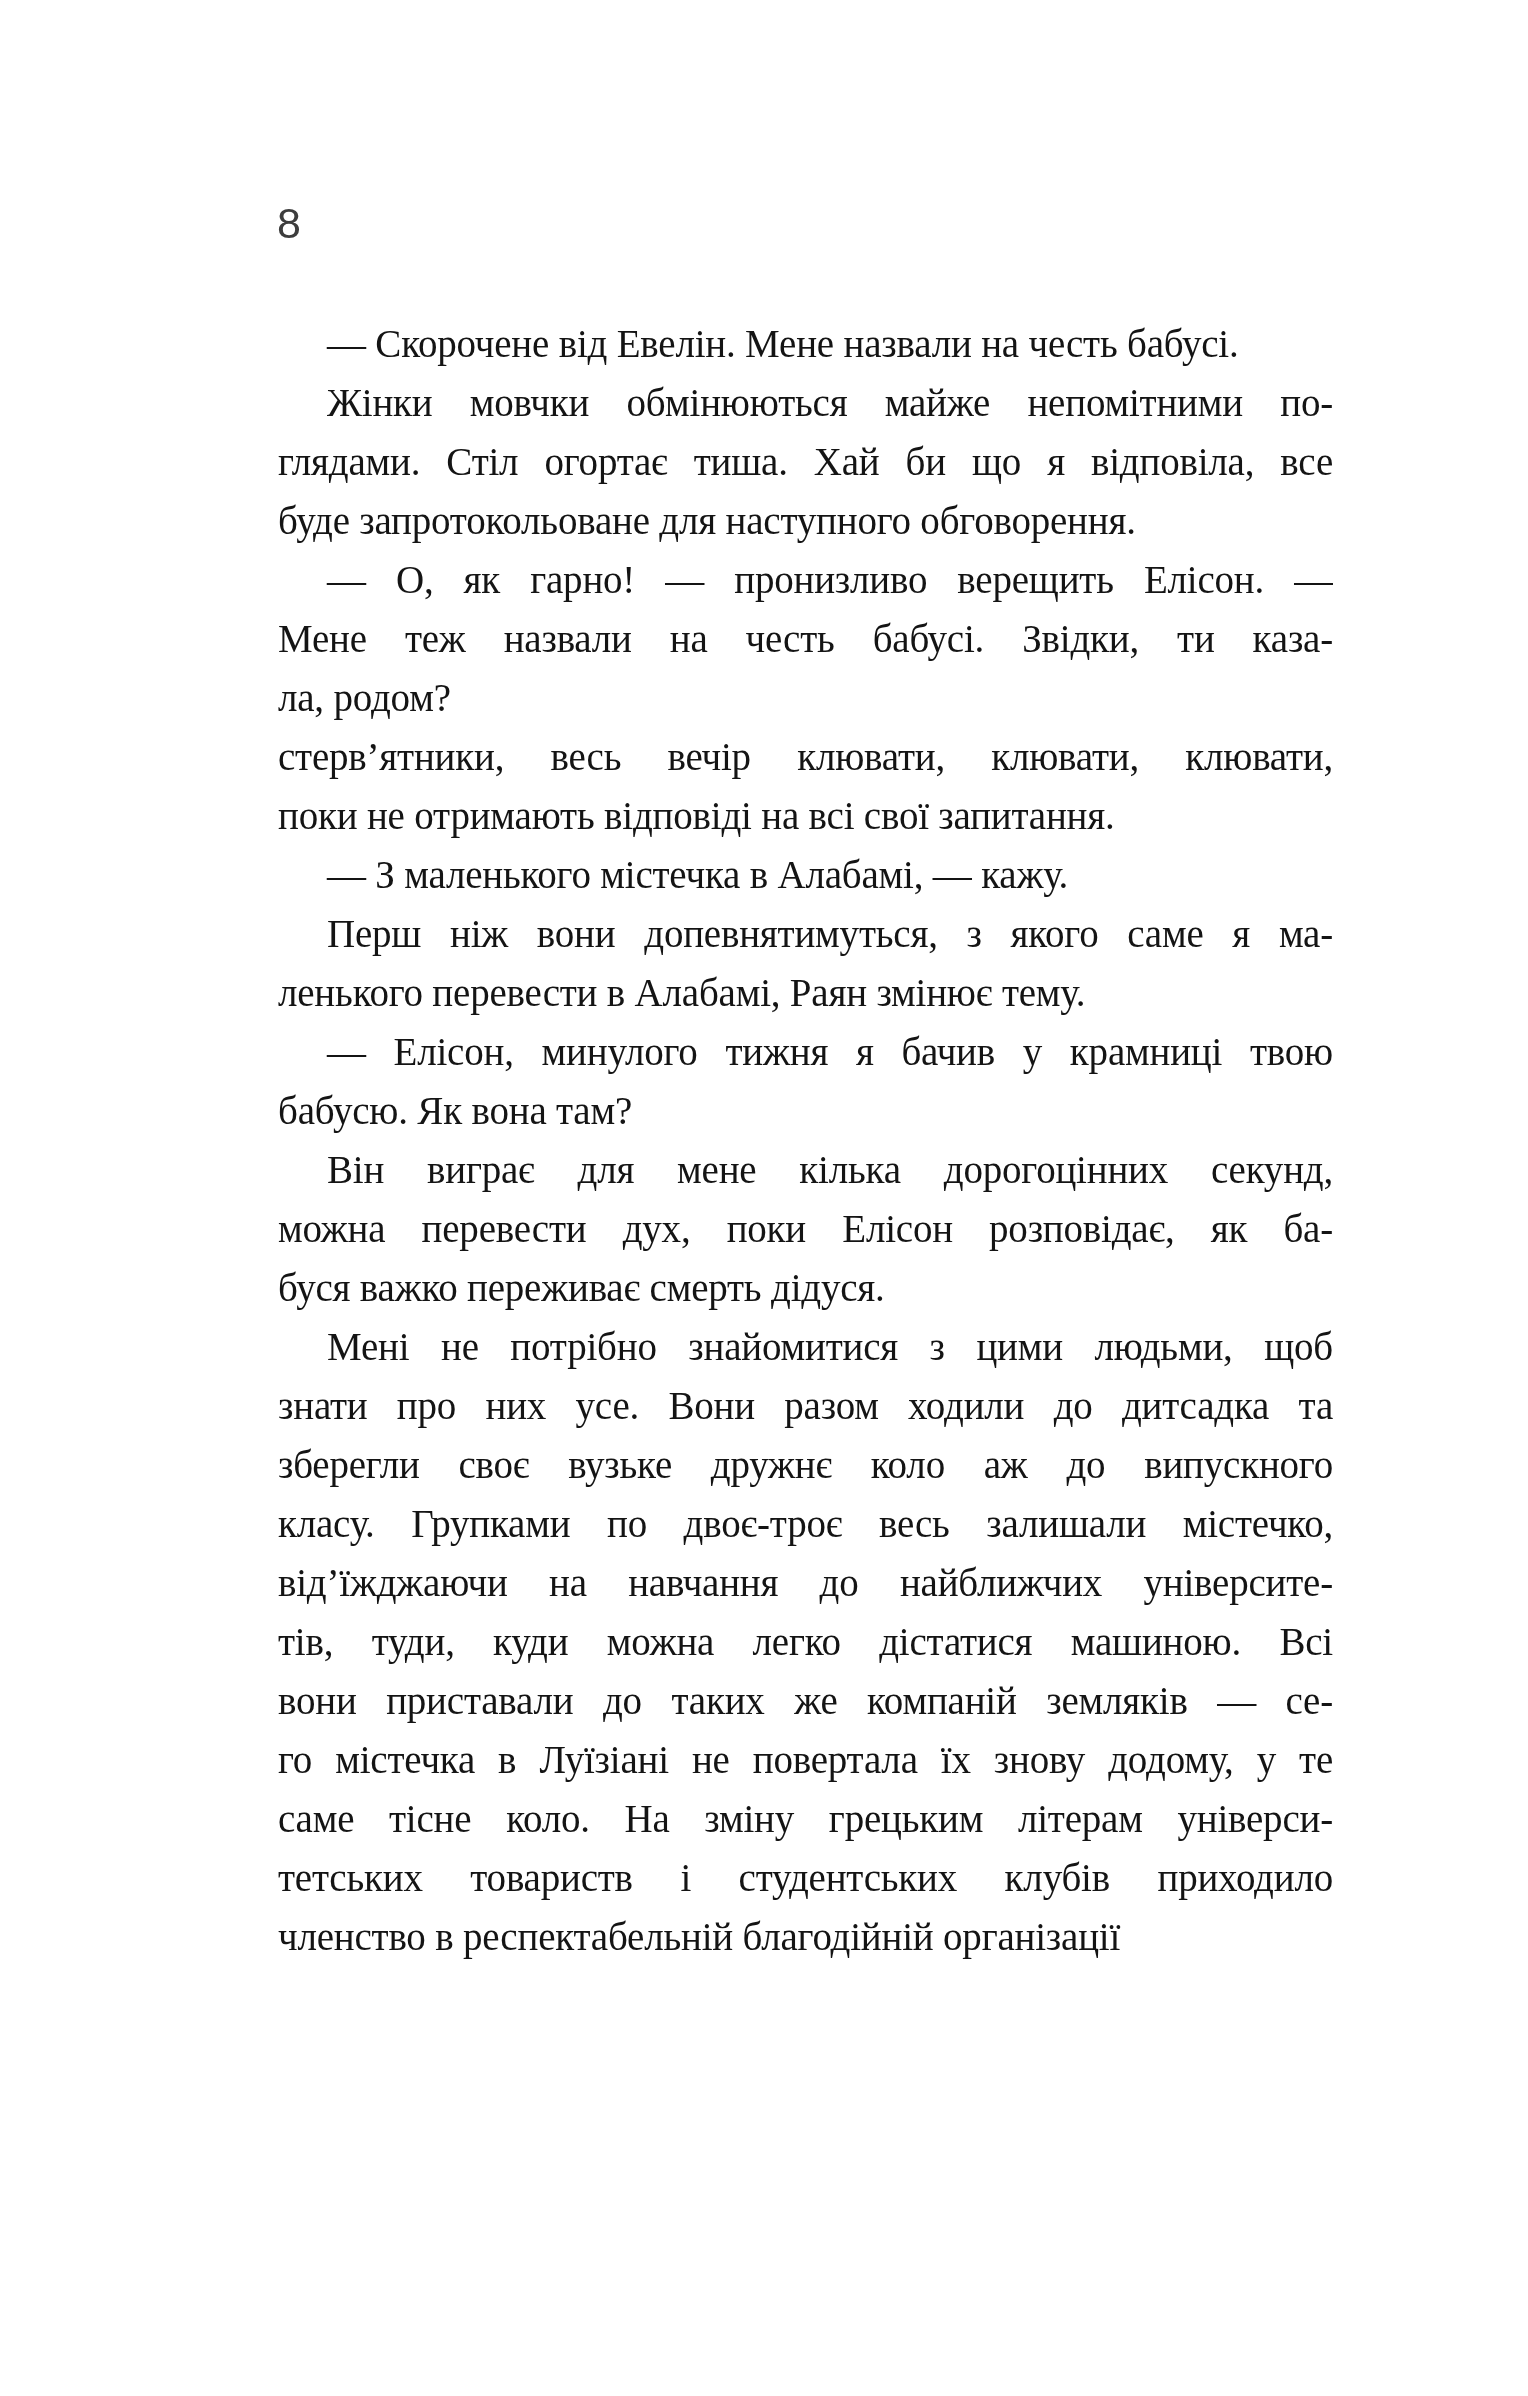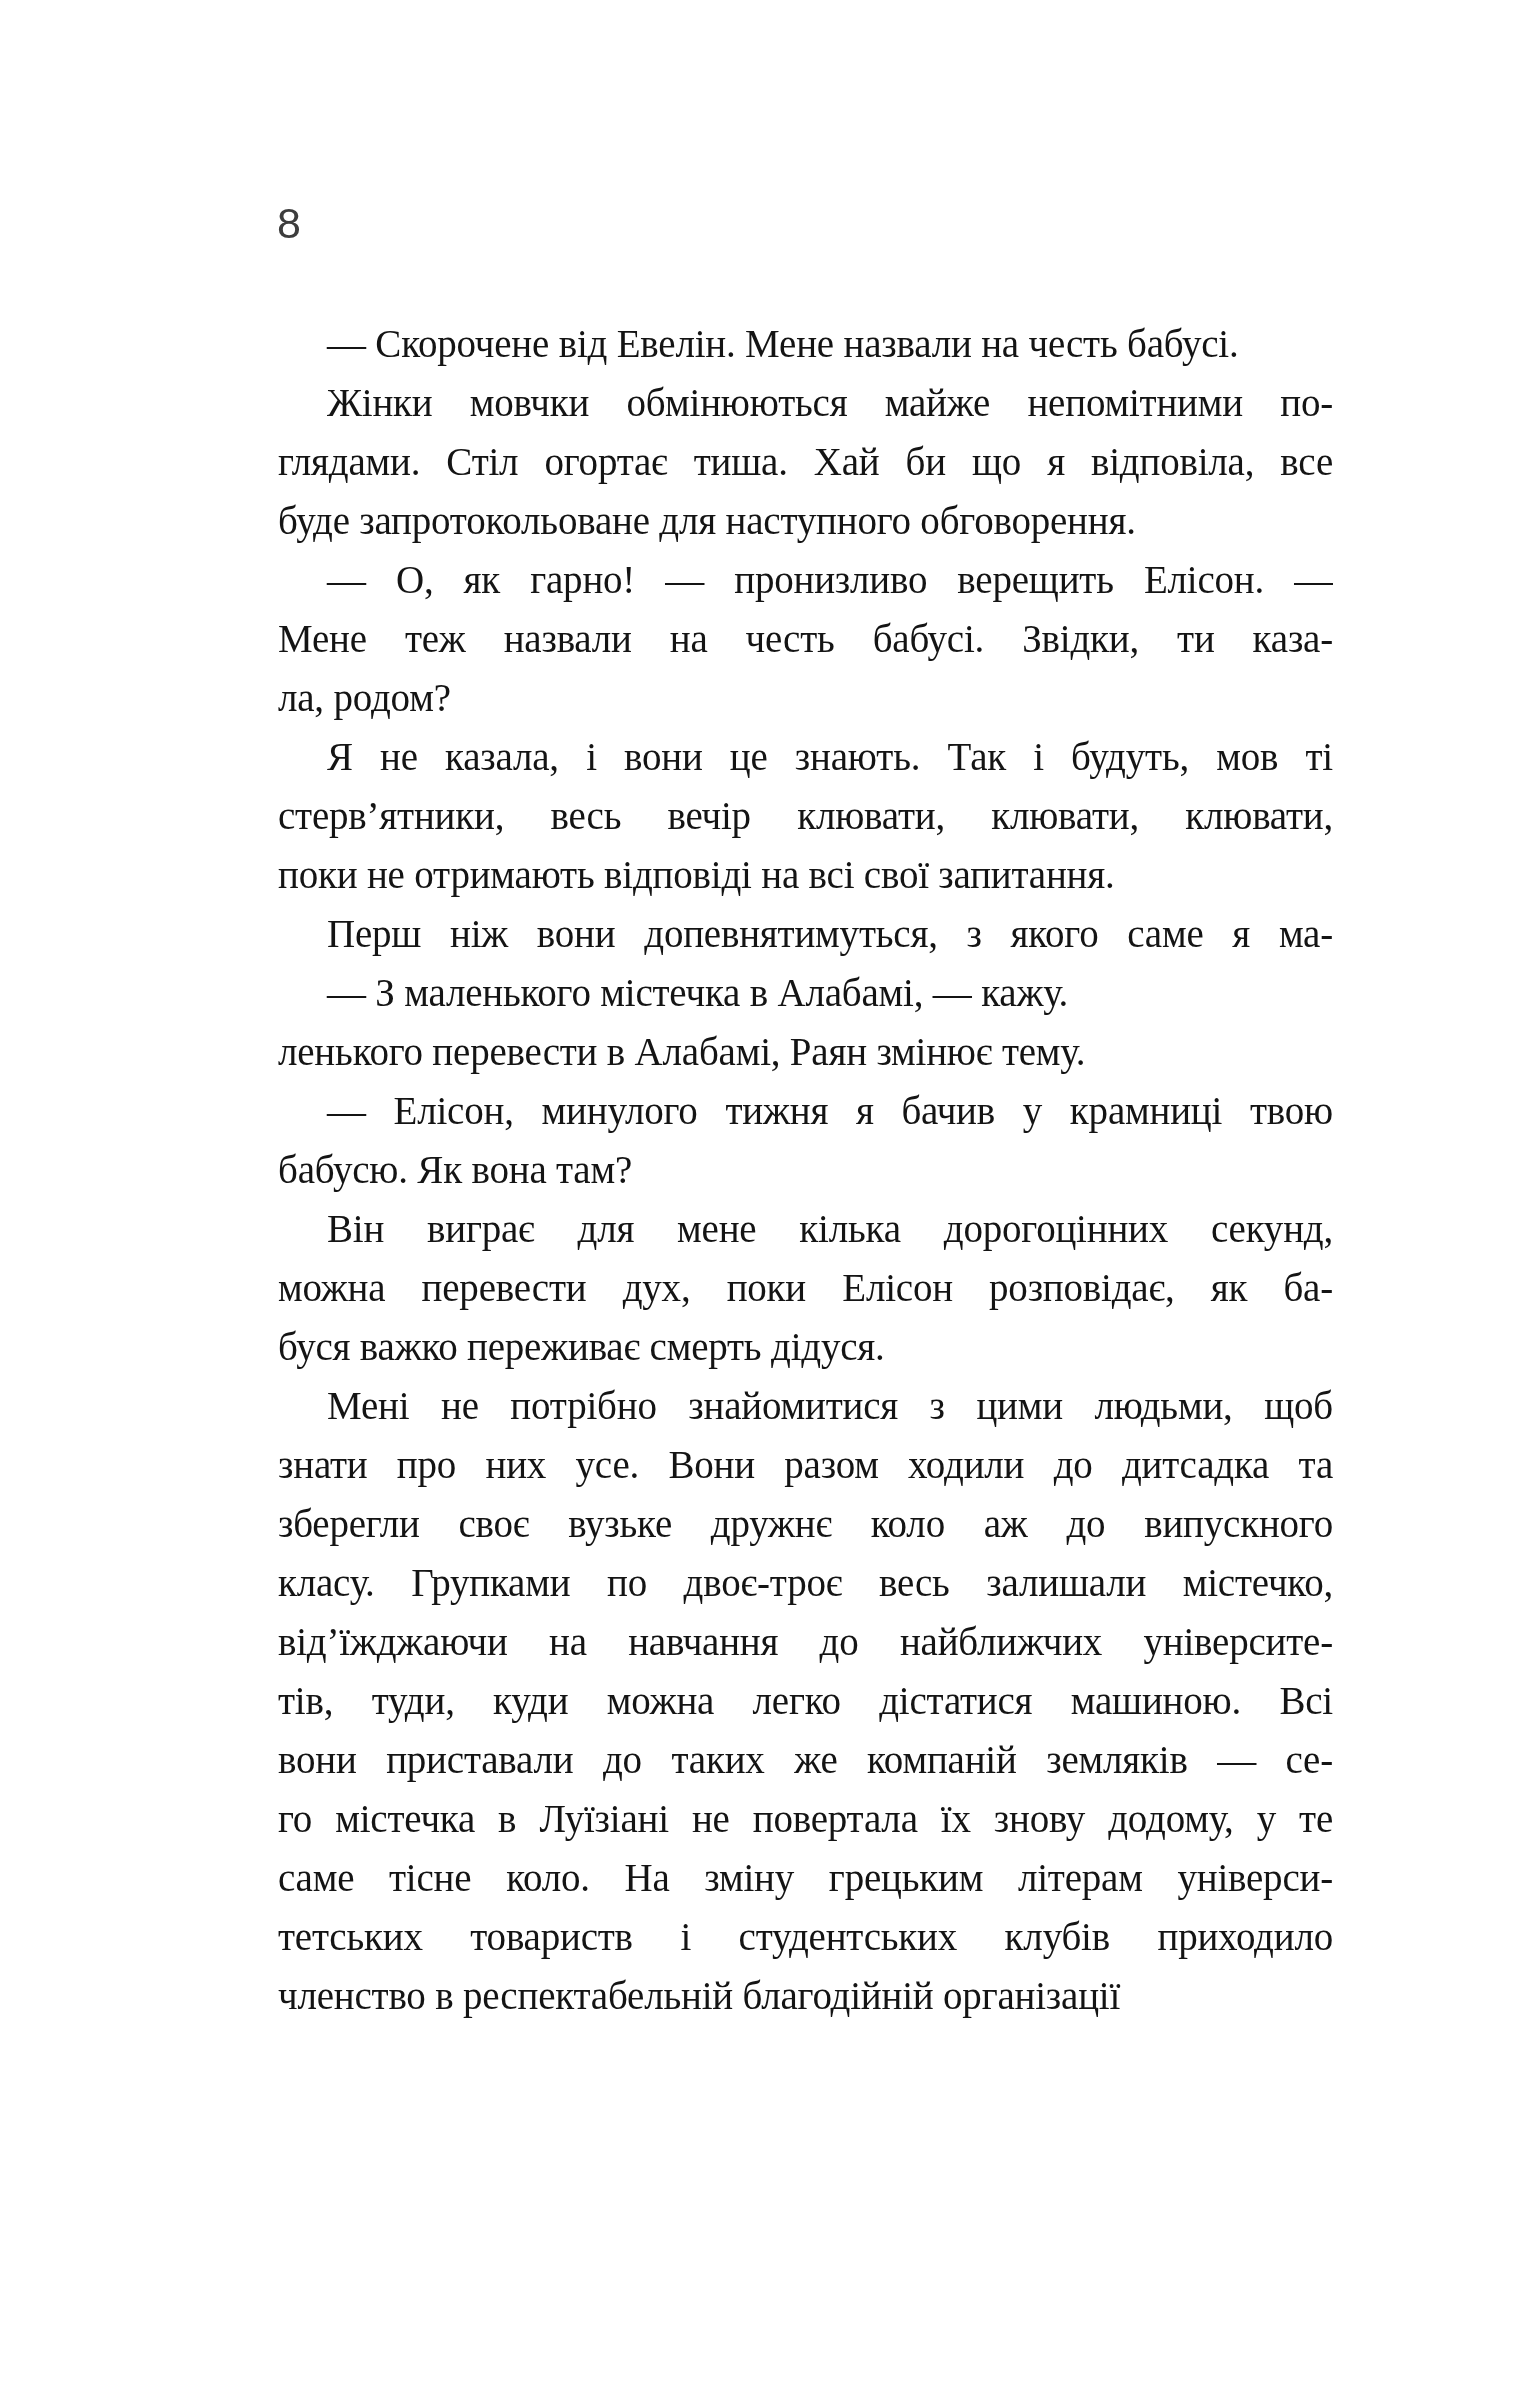--- a/index.html
+++ b/index.html
@@ -52,25 +52,24 @@
 <div class="page">
   <div class="page-number">8</div>
   <div class="text-block">
       <div class="line para-first para-last">— Скорочене від Евелін. Мене назвали на честь бабусі.</div>
       <div class="line para-first">Жінки мовчки обмінюються майже непомітними по-</div>
       <div class="line">глядами. Стіл огортає тиша. Хай би що я відповіла, все</div>
       <div class="line para-last">буде запротокольоване для наступного обговорення.</div>
       <div class="line para-first">— О, як гарно! — пронизливо верещить Елісон. —</div>
       <div class="line">Мене теж назвали на честь бабусі. Звідки, ти каза-</div>
       <div class="line para-last">ла, родом?</div>
-      <div class="line para-first">Я не казала, і вони це знають. Так і будуть, мов ті</div>
       <div class="line">стерв’ятники, весь вечір клювати, клювати, клювати,</div>
       <div class="line para-last">поки не отримають відповіді на всі свої запитання.</div>
+      <div class="line para-first para-last">— З маленького містечка в Алабамі, — кажу.</div>
       <div class="line para-first">Перш ніж вони допевнятимуться, з якого саме я ма-</div>
-      <div class="line para-first para-last">— З маленького містечка в Алабамі, — кажу.</div>
       <div class="line para-last">ленького перевести в Алабамі, Раян змінює тему.</div>
       <div class="line para-first">— Елісон, минулого тижня я бачив у крамниці твою</div>
       <div class="line para-last">бабусю. Як вона там?</div>
       <div class="line para-first">Він виграє для мене кілька дорогоцінних секунд,</div>
       <div class="line">можна перевести дух, поки Елісон розповідає, як ба-</div>
       <div class="line para-last">буся важко переживає смерть дідуся.</div>
       <div class="line para-first">Мені не потрібно знайомитися з цими людьми, щоб</div>
       <div class="line">знати про них усе. Вони разом ходили до дитсадка та</div>
       <div class="line">зберегли своє вузьке дружнє коло аж до випускного</div>
       <div class="line">класу. Групками по двоє-троє весь залишали містечко,</div>

